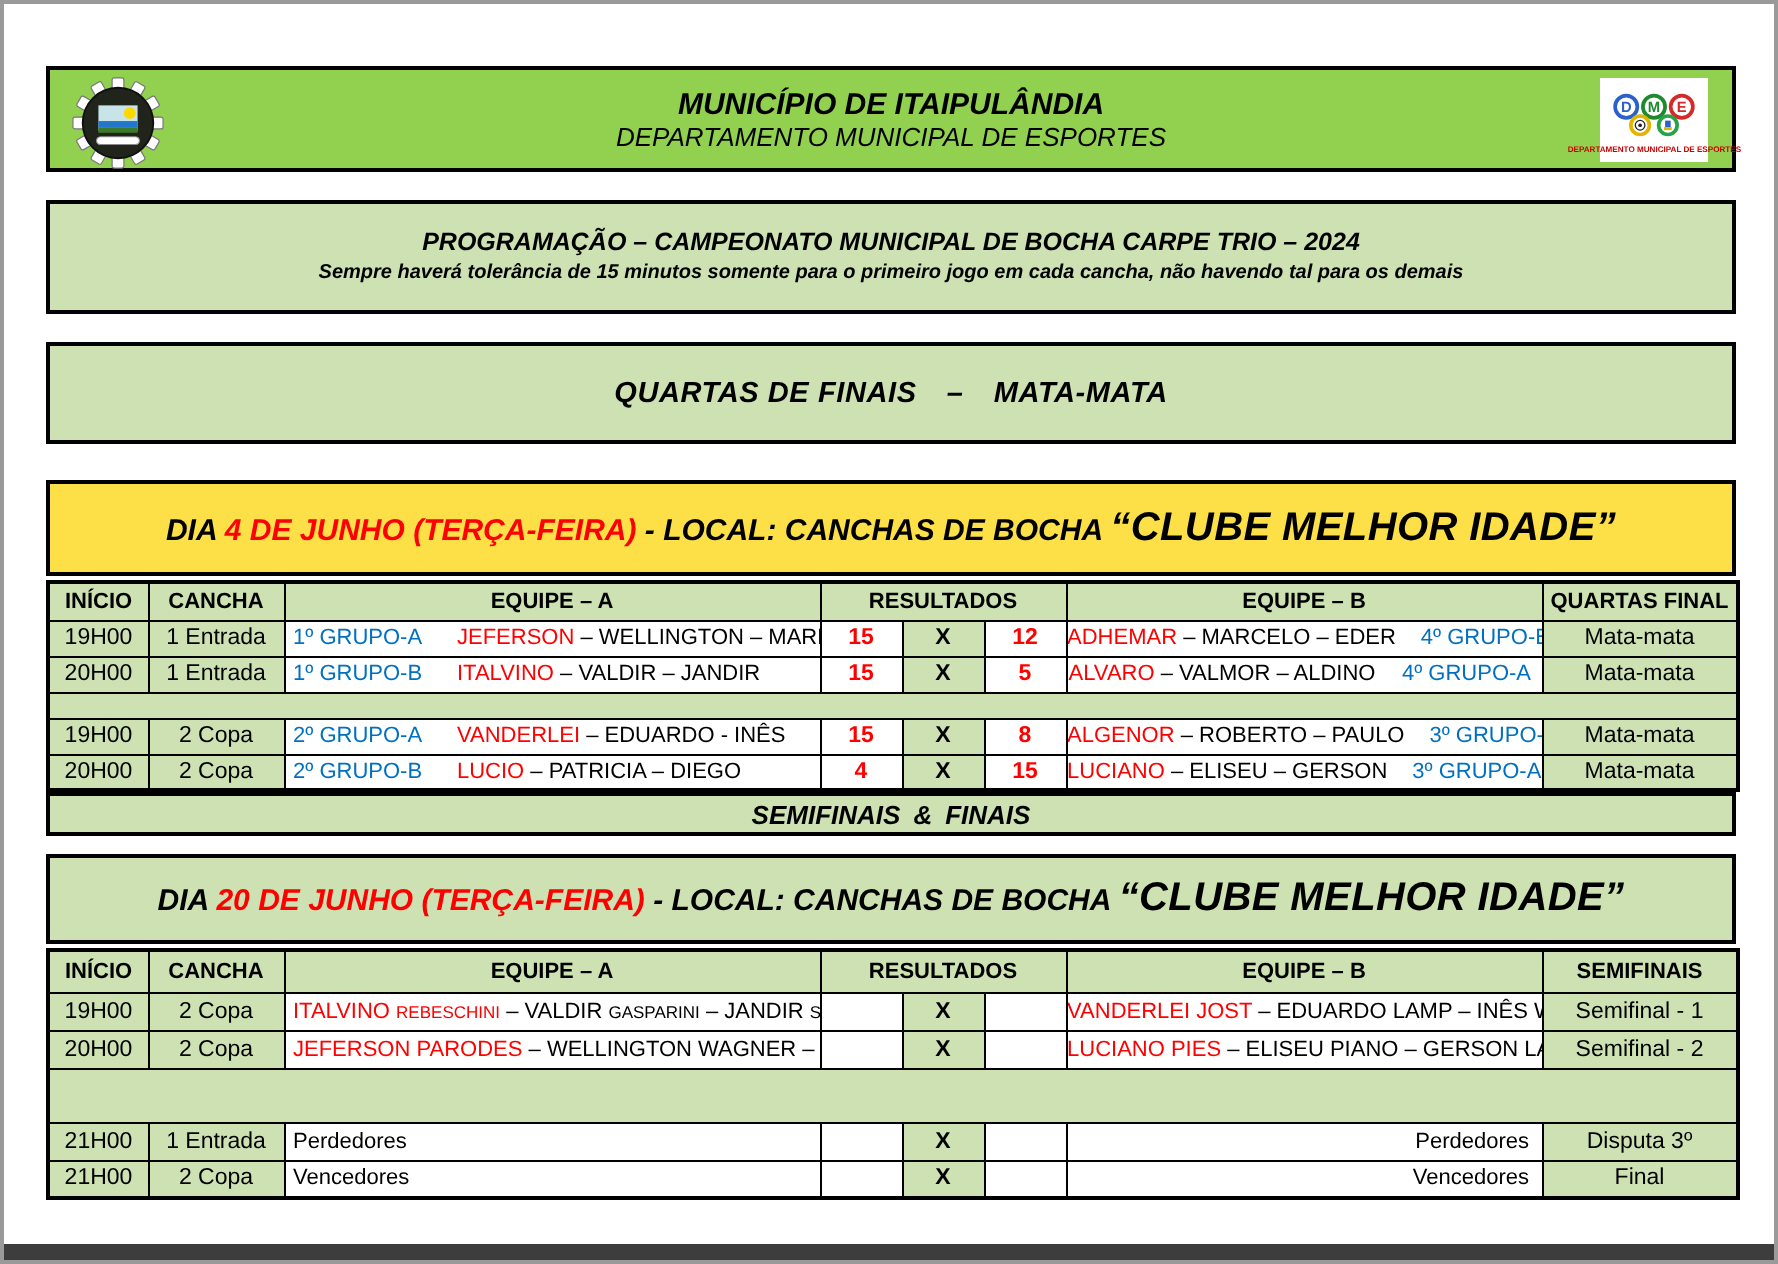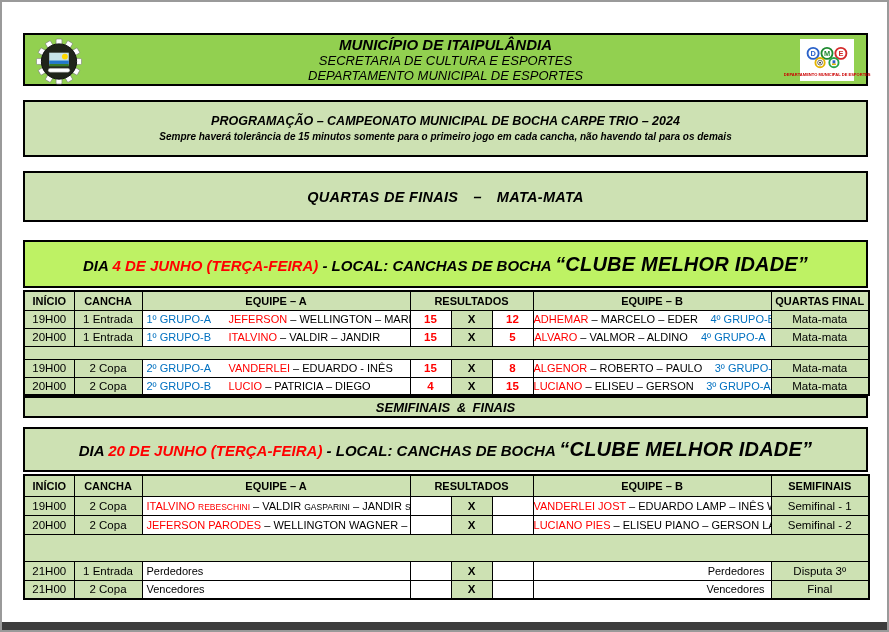--- a/index.html
+++ b/index.html
@@ -7,21 +7,21 @@
     position:relative;width:889px;height:632px;box-sizing:border-box;
     background:#fff;border:2px solid #9a9a9a;overflow:hidden;
     font-family:"Liberation Sans","DejaVu Sans",sans-serif;color:#000;
   }
   .banner{position:absolute;left:21px;width:845px;box-sizing:border-box;
     border:2px solid #000;display:flex;flex-direction:column;justify-content:center;
     text-align:center;font-style:italic;}
   .banner1{top:31px;height:53px;background:#92d050;}
   .banner2{top:98px;height:57px;background:#cde1b3;}
   .banner3{top:169px;height:51px;background:#cde1b3;font-weight:bold;font-size:14.5px;letter-spacing:.3px;}
-  .banner4{top:238px;height:48px;background:#bef264;}
+  .banner4{top:238px;height:48px;background:#fde047;}
   .banner5{top:394px;height:22px;background:#cde1b3;font-weight:bold;font-size:13px;}
   .banner6{top:425px;height:45px;background:#cde1b3;}
   .hdr-text{position:absolute;left:0;right:0;top:0;bottom:0;display:flex;flex-direction:column;justify-content:center;}
   .hdr-title{font-weight:bold;font-size:15px;line-height:17px;}
   .hdr-sub{font-size:13px;line-height:15px;}
   .prog1{font-weight:bold;font-size:12.5px;line-height:16px;}
   .prog2{font-weight:bold;font-size:10px;line-height:16px;}
   .dayline{font-weight:bold;font-size:15px;}
   .dayline .red{color:#ff0000;}
   .dayline .big{font-size:20px;letter-spacing:.2px;}
@@ -79,21 +79,20 @@
         <circle cx="24" cy="24" r="18" fill="#20241a" stroke="#101010" stroke-width="1"></circle>
         <rect x="14" y="15" width="20" height="13" fill="#c8e4e8"></rect>
         <circle cx="30" cy="19" r="3" fill="#ffd800"></circle>
         <rect x="14" y="23" width="20" height="3.5" fill="#2277cc"></rect>
         <rect x="14" y="26.5" width="20" height="2.5" fill="#3a7a2a"></rect>
         <rect x="13" y="31" width="22" height="4" rx="2" fill="#ffffff" stroke="#888" stroke-width="0.5"></rect>
       </svg>
     </span>
     <div class="hdr-text">
       <div class="hdr-title">MUNICÍPIO DE ITAIPULÂNDIA</div>
-      <div class="hdr-sub">SECRETARIA DE CULTURA E ESPORTES</div>
       <div class="hdr-sub">DEPARTAMENTO MUNICIPAL DE ESPORTES</div>
     </div>
     <div class="dme-box">
       <svg width="50" height="28" viewBox="0 0 54 28">
         <circle cx="12" cy="9" r="6" fill="none" stroke="#2a62c9" stroke-width="2"></circle>
         <circle cx="27" cy="9" r="6" fill="none" stroke="#1d8a2f" stroke-width="2"></circle>
         <circle cx="42" cy="9" r="6" fill="none" stroke="#d42a2a" stroke-width="2"></circle>
         <text x="12" y="12" font-size="8" font-weight="bold" text-anchor="middle" fill="#2a62c9" font-family="Liberation Sans, sans-serif">D</text>
         <text x="27" y="12" font-size="8" font-weight="bold" text-anchor="middle" fill="#1d8a2f" font-family="Liberation Sans, sans-serif">M</text>
         <text x="42" y="12" font-size="8" font-weight="bold" text-anchor="middle" fill="#d42a2a" font-family="Liberation Sans, sans-serif">E</text>

